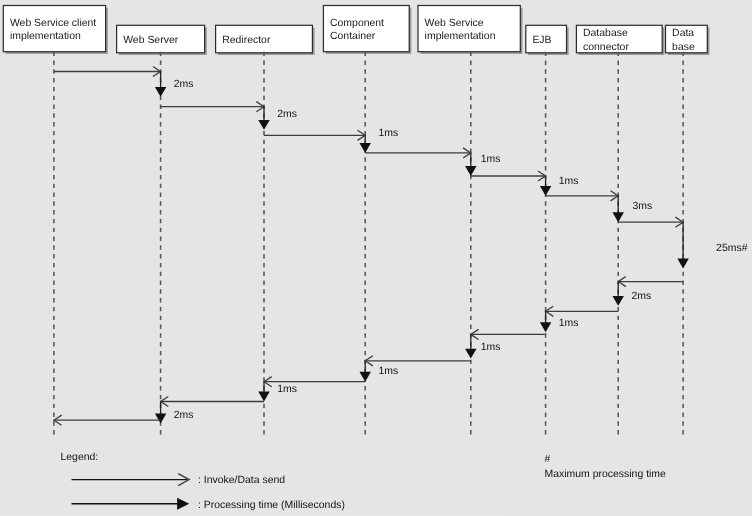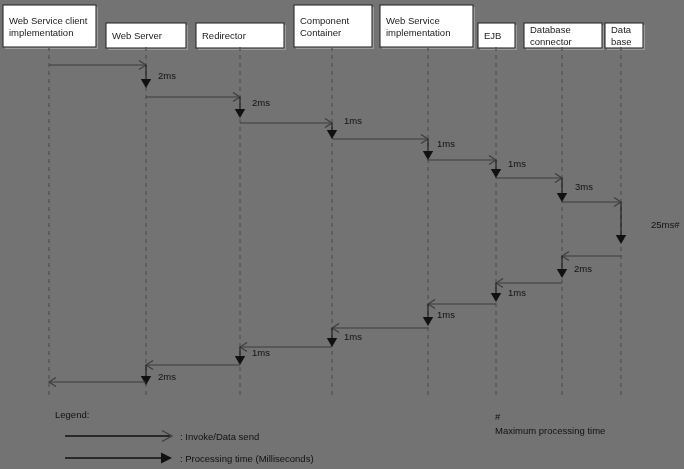--- a/index.html
+++ b/index.html
@@ -9,21 +9,21 @@
     background: #ffffff;
   }
   body {
     font-family: "Liberation Sans", sans-serif;
     color: #1a1a1a;
   }
   #diagram-root {
     position: relative;
     width: 684px;
     height: 469px;
-    background: #737373;
+    background: #e5e5e5;
     overflow: hidden;
   }
   #diagram-svg {
     position: absolute;
     left: 0;
     top: 0;
     width: 684px;
     height: 469px;
     display: block;
   }

